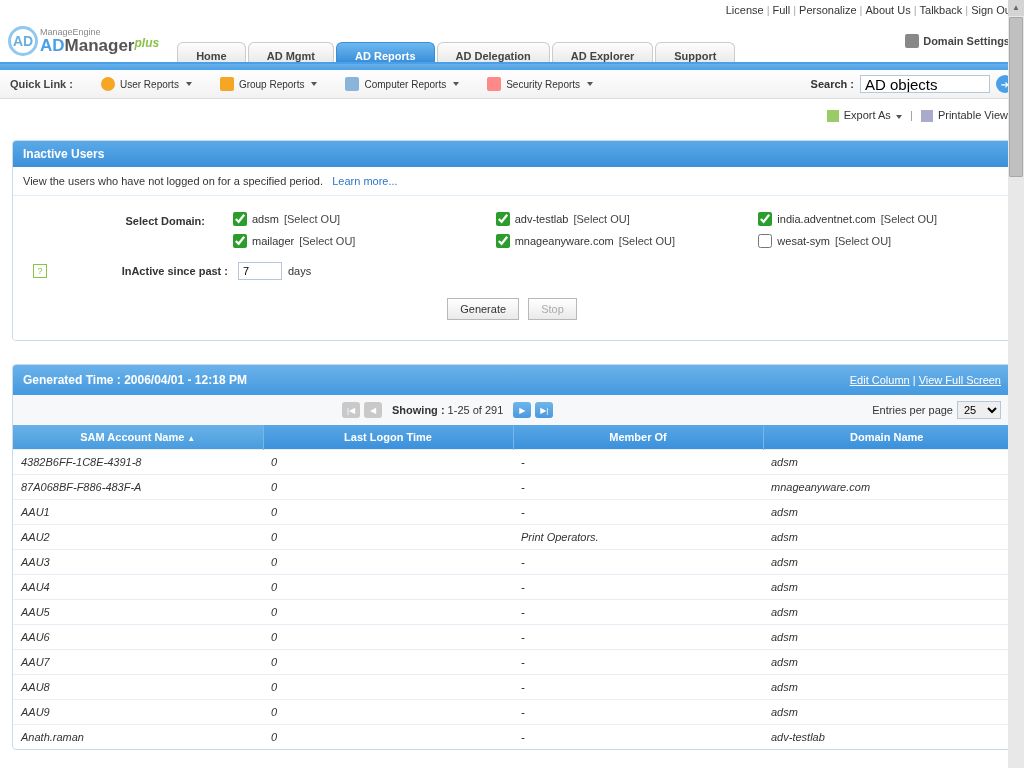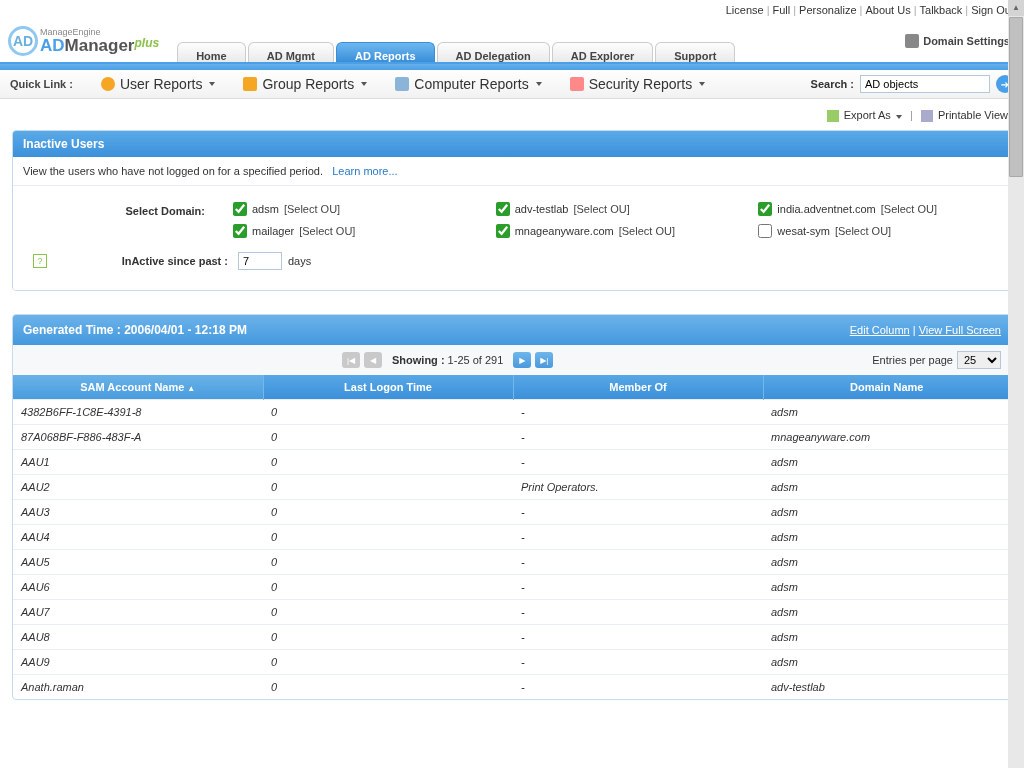--- a/index.html
+++ b/index.html
@@ -25,34 +25,34 @@
 .tab { background:linear-gradient(#fdfdfd,#eaeaea); border:1px solid #ccc; border-bottom:none; border-radius:6px 6px 0 0; padding:7px 18px 0; font-size:11px; color:#444; cursor:pointer; font-weight:bold; }
 .tab.active { background:linear-gradient(#6db8f0,#3a8ed8); color:#fff; border-color:#3a8ed8; }
 
 .domain-settings { margin-left:auto; margin-right:14px; display:flex; align-items:center; gap:4px; font-weight:bold; color:#444; cursor:pointer; }
 .domain-settings .gear { width:14px; height:14px; background:#888; border-radius:2px; display:inline-block; }
 
 .bluestrip { height:6px; background:linear-gradient(#69b0e8,#4aa0e8); }
 
 .quickbar { display:flex; align-items:center; background:linear-gradient(#fefefe,#f2f2f2); border-bottom:1px solid #ddd; padding:5px 10px; gap:28px; }
 .quickbar .label { font-weight:bold; color:#444; font-size:11px; }
-.ql-item { display:flex; align-items:center; gap:5px; color:#333; cursor:pointer; font-size:14px; }
+.ql-item { display:flex; align-items:center; gap:5px; color:#333; cursor:pointer; font-size:10px; }
 .ql-item .ico { width:14px; height:14px; display:inline-block; }
 .ico.user { background:#f5a623; border-radius:50%; }
 .ico.grp { background:#f5a623; border-radius:2px; position:relative; }
 .ico.comp { background:#8ab4d8; border-radius:2px; }
 .ico.sec { background:#f88; border-radius:2px; }
 .caret { display:inline-block; width:0; height:0; border-left:3px solid transparent; border-right:3px solid transparent; border-top:4px solid #555; margin-left:2px; }
 .searchbox { margin-left:auto; display:flex; align-items:center; gap:6px;justify-content:center; }
 .searchbox .slabel { font-weight:bold; }
-.searchbox input { border:1px solid #b5c7d8; padding:2px 4px; font-size:11px; width:130px; height:18px; }
+.searchbox input { border:1px solid #b5c7d8; padding:2px 4px; font-size:15px; width:130px; height:18px; }
 .searchbox .go { width:18px; height:18px; background:#4aa0e8; border-radius:50%; color:#fff; display:flex; align-items:center; justify-content:center; font-size:10px; cursor:pointer; }
 
 .content { padding:8px 12px; }
-.toolbar-row { text-align:right; padding:2px 4px 8px; }
+.toolbar-row { text-align:right; padding:2px 4px 18px; }
 .toolbar-row .ticon { display:inline-block; width:12px; height:12px; vertical-align:middle; background:#9c6; margin-right:2px; }
 .toolbar-row span { color:#333; cursor:pointer; }
 .toolbar-row .sep { color:#999; padding:0 5px; }
 
 .panel { border:1px solid #c8dbed; border-radius:4px; overflow:hidden; margin-bottom:23px; }
 .panel-hd { background:linear-gradient(#5aaae8,#3c90da); color:#fff; font-weight:bold; padding:6px 10px; font-size:12px; }
 .panel-desc { padding:8px 10px; background:#fff; border-bottom:1px solid #e3edf6; }
 .panel-desc a { color:#2a7ac8; }
 .panel-body { background:#fff; padding:16px 20px 20px; }
 
@@ -199,20 +199,24 @@
               <a href="#" class="sou">[Select OU]</a>
             </div>
           </div>
       </div>
       <div class="inactive-row">
         <span class="q">?</span>
         <span class="lbl">InActive since past :</span>
         <input type="text" value="7" style="">
         <span>days</span>
       </div>
+      <div class="btnrow">
+        <span class="btn">Generate</span>
+        <span class="btn dim">Stop</span>
+      </div>
     </div>
   </div>
 
   <div class="panel">
     <div class="panel-hd2">
       <span>Generated Time : 2006/04/01 - 12:18 PM</span>
       <span class="links">
         <a href="#">Edit Column</a>
         <span> | </span>
         <a href="#">View Full Screen</a>

